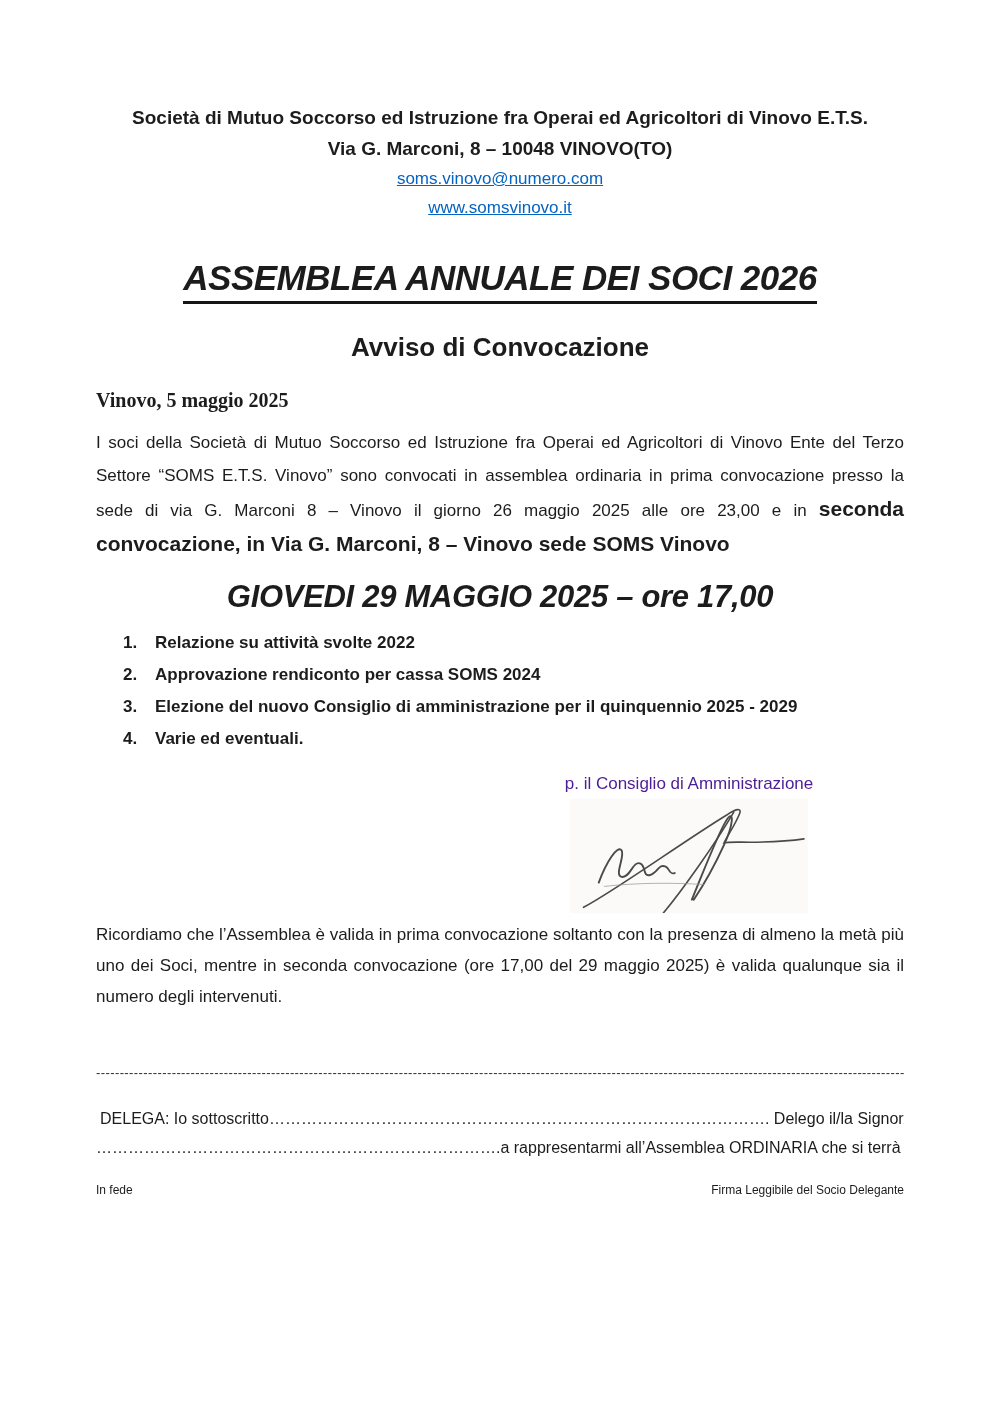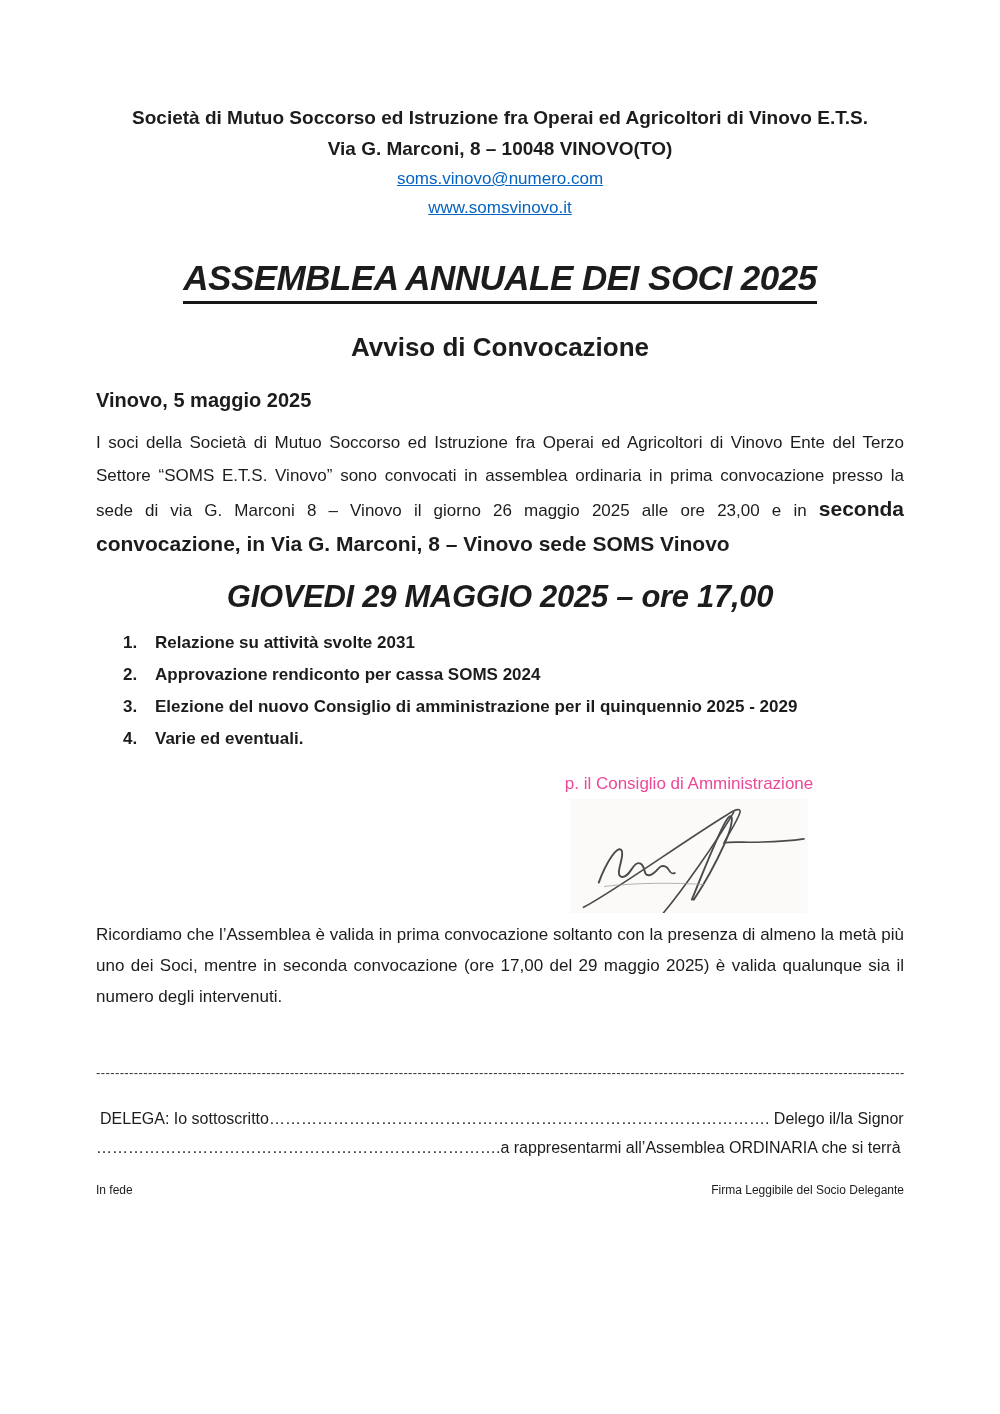--- a/index.html
+++ b/index.html
@@ -40,20 +40,21 @@
   .subtitle {
     text-align: center;
     font-size: 26px;
     font-weight: bold;
     margin-top: 28px;
   }
   .dateline {
     font-size: 20px;
     font-weight: bold;
     margin-top: 26px;
+    font-family: Liberation Serif, serif;
   }
   .conv-paragraph {
     margin-top: 14px;
     text-align: justify;
     font-size: 17px;
     line-height: 33px;
   }
   .conv-bold {
     font-weight: bold;
     font-size: 21px;
@@ -78,21 +79,21 @@
     width: 32px;
     margin-left: 27px;
     flex: 0 0 auto;
   }
   .sig-block {
     width: 430px;
     margin: 16px 0 0 auto;
     text-align: center;
     font-size: 17px;
     line-height: 26px;
-    color: #ec4899;
+    color: #4c1d95;
   }
   .sig-image { display: block; margin: 2px auto 0 auto; }
   .reminder {
     margin-top: 6px;
     text-align: justify;
     font-size: 17px;
     line-height: 31px;
   }
   .separator {
     margin-top: 53px;
@@ -121,36 +122,36 @@
   <div class="org-name">Società di Mutuo Soccorso ed Istruzione fra Operai ed Agricoltori di Vinovo E.T.S.</div>
   <div class="address">Via G. Marconi, 8 – 10048 VINOVO(TO)</div>
   <div class="link-line">
     <a>soms.vinovo@numero.com</a>
   </div>
   <div class="link-line">
     <a>www.somsvinovo.it</a>
   </div>
 
   <div class="title-wrap">
-    <span class="main-title">ASSEMBLEA ANNUALE DEI SOCI 2025</span>
+    <span class="main-title">ASSEMBLEA ANNUALE DEI SOCI 2026</span>
   </div>
 
   <div class="subtitle">Avviso di Convocazione</div>
 
   <div class="dateline">Vinovo, 5 maggio 2025</div>
 
   <p class="conv-paragraph"><span>I soci della Società di Mutuo Soccorso ed Istruzione fra Operai ed Agricoltori di Vinovo Ente del Terzo Settore “SOMS E.T.S. Vinovo” sono convocati in assemblea ordinaria in prima convocazione presso la sede di via G. Marconi 8 – Vinovo il giorno 26 maggio 2025 alle ore 23,00 e in </span><span class="conv-bold">seconda convocazione, in Via G. Marconi, 8 – Vinovo sede SOMS Vinovo</span></p>
 
   <div class="meeting-headline">GIOVEDI 29 MAGGIO 2025 – ore 17,00</div>
 
 
   <div class="agenda">
     <div class="agenda-item">
       <span class="num">1.</span>
-      <span>Relazione su attività svolte 2031</span>
+      <span>Relazione su attività svolte 2022</span>
     </div>
     <div class="agenda-item">
       <span class="num">2.</span>
       <span>Approvazione rendiconto per cassa SOMS 2024</span>
     </div>
     <div class="agenda-item">
       <span class="num">3.</span>
       <span>Elezione del nuovo Consiglio di amministrazione per il quinquennio 2025 - 2029</span>
     </div>
     <div class="agenda-item">

